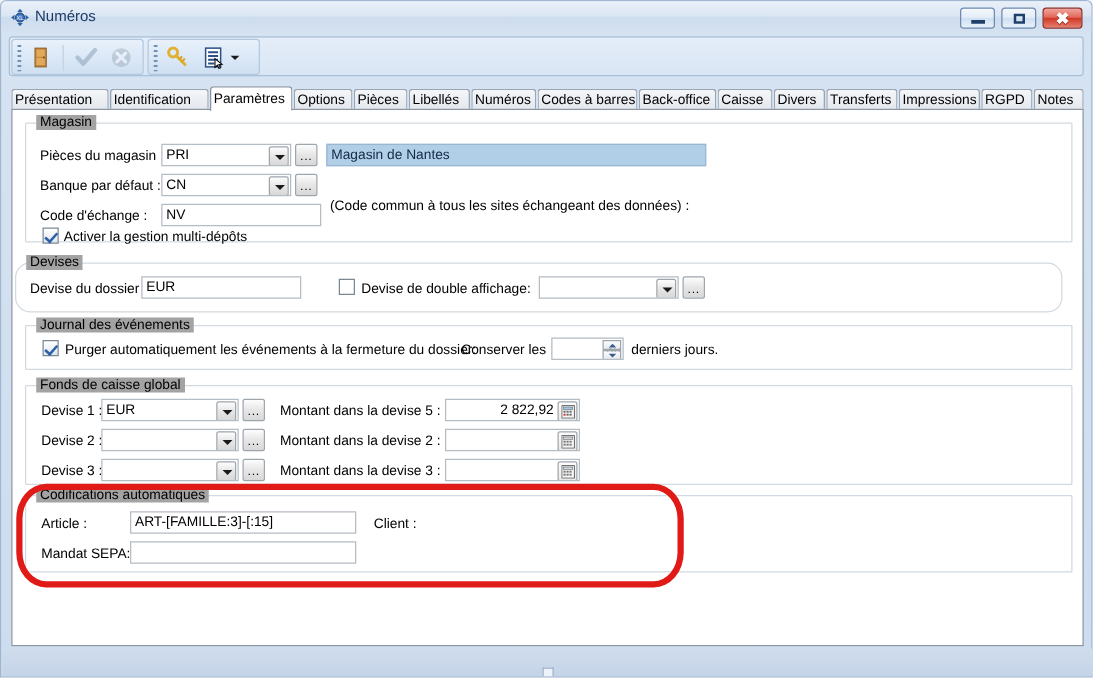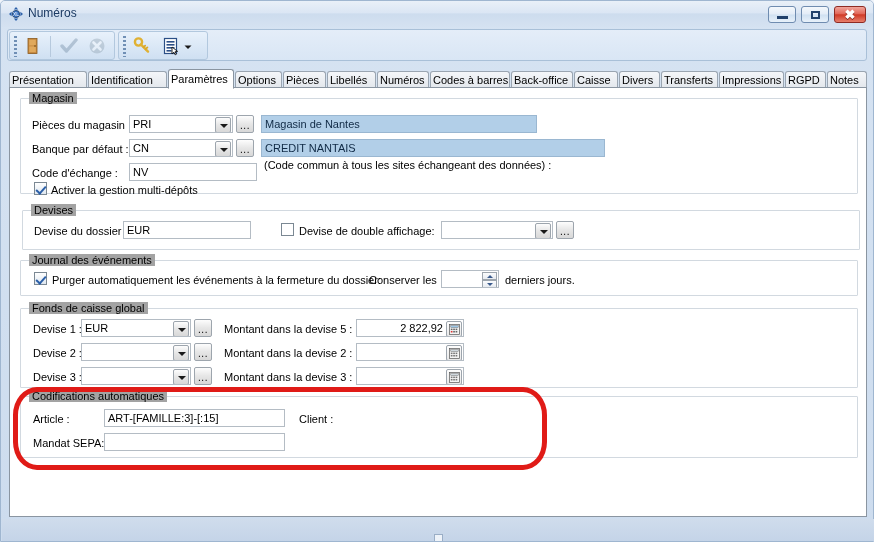--- a/index.html
+++ b/index.html
@@ -444,39 +444,38 @@
 
     <div class="group" style="left:10px; top:10px; width:838px; height:96px;">
       <span class="legend">Magasin</span>
 
       <span class="lbl" style="left:11px; top:20px;">Pièces du magasin :</span>
       <div class="combo" style="left:108px; top:16px; width:104px; height:18px;">
         <span>PRI</span>
         <span class="cbo-arrow"></span>
       </div>
       <div class="ellipsisbtn" style="left:215px; top:16px;">...</div>
-      <div class="bluebox" style="left:240px; top:16px; width:276px; height:18px;">Magasin de Nantes</div>
+      <div class="bluebox" style="left:240px; top:16px; width:304px; height:18px;">Magasin de Nantes</div>
 
       <span class="lbl" style="left:11px; top:44px;">Banque par défaut :</span>
       <div class="combo" style="left:108px; top:40px; width:104px; height:18px;">
         <span>CN</span>
         <span class="cbo-arrow"></span>
       </div>
       <div class="ellipsisbtn" style="left:215px; top:40px;">...</div>
-      <div class="bluebox" style="left:240px; top:40px; width:344px; height:18px;">CREDIT NANTAIS</div>
 
       <span class="lbl" style="left:11px; top:68px;">Code d'échange :</span>
       <div class="txtbox" style="left:108px; top:64px; width:128px; height:18px;">NV</div>
       <span class="lbl" style="left:243px; top:60px;">(Code commun à tous les sites échangeant des données) :</span>
     </div>
 
     <span class="chk checked" style="left:24px; top:94px;"></span>
     <span class="lbl" style="left:41px; top:96px;">Activer la gestion multi-dépôts</span>
 
-    <div class="group" style="left:12px; top:122px; width:838px; height:40px;">
+    <div class="group" style="left:2px; top:122px; width:838px; height:40px;border-radius:12px;">
       <span class="legend">Devises</span>
 
       <span class="lbl" style="left:11px; top:14px;">Devise du dossier :</span>
       <div class="txtbox" style="left:100px; top:10px; width:128px; height:18px;">EUR</div>
 
       <span class="chk" style="left:258px; top:12px;"></span>
       <span class="lbl" style="left:276px; top:14px;">Devise de double affichage:</span>
       <div class="combo" style="left:418px; top:10px; width:112px; height:18px;">
         <span></span>
         <span class="cbo-arrow"></span>

